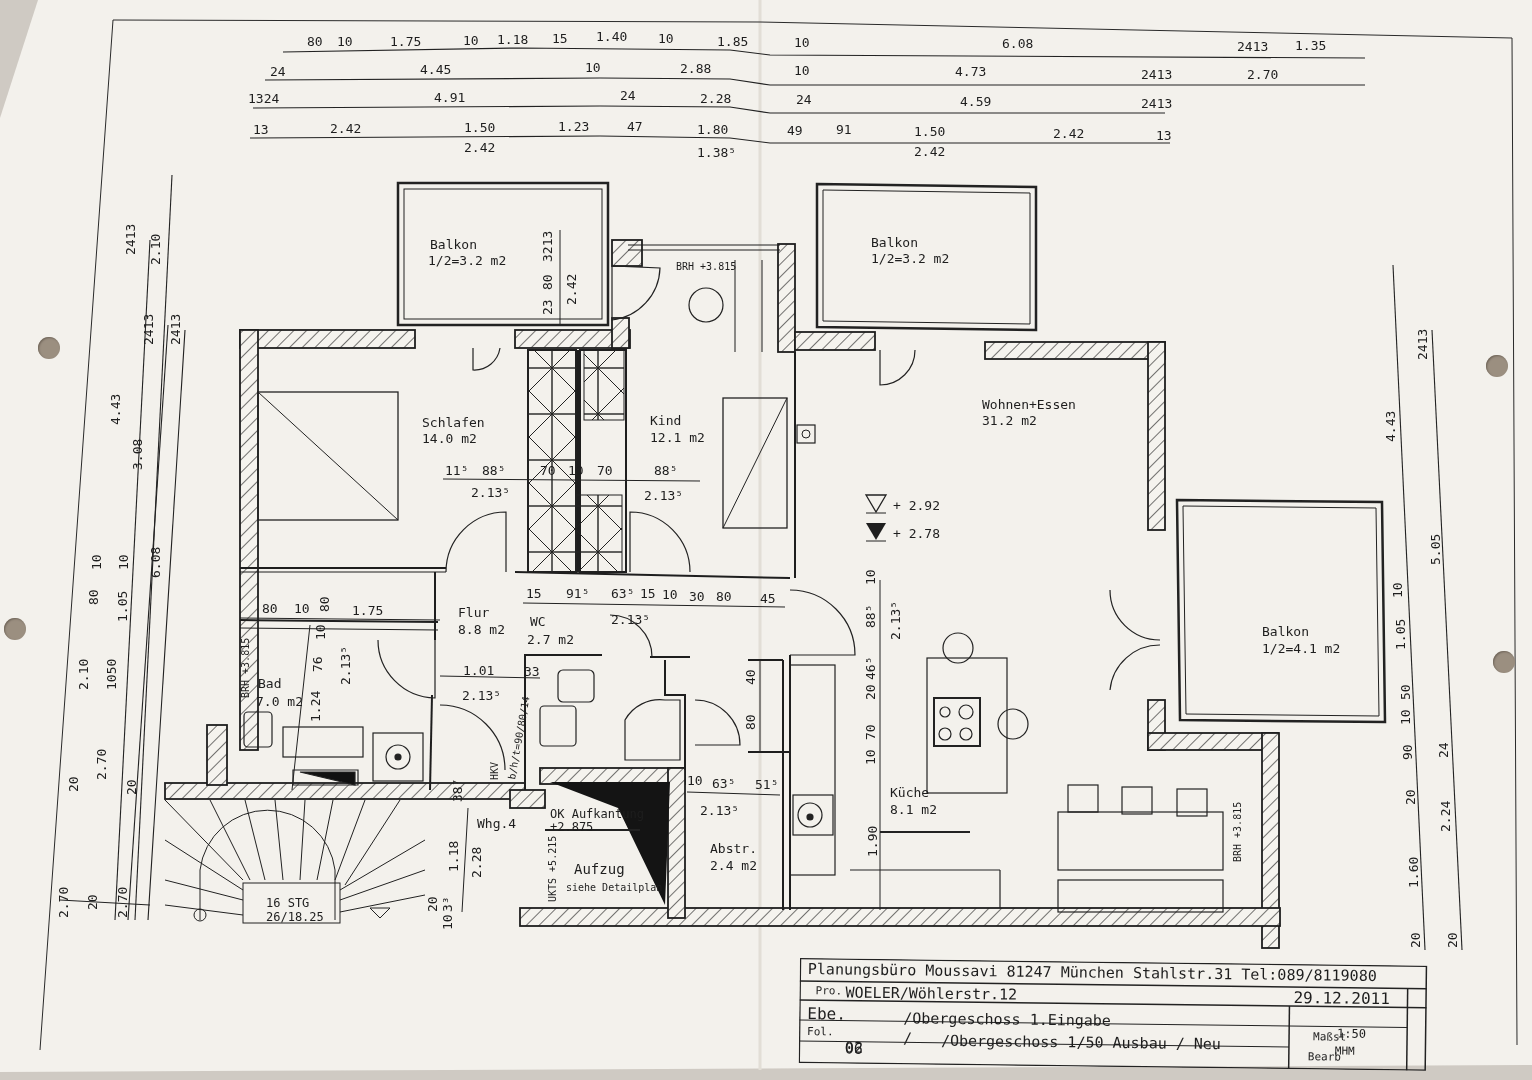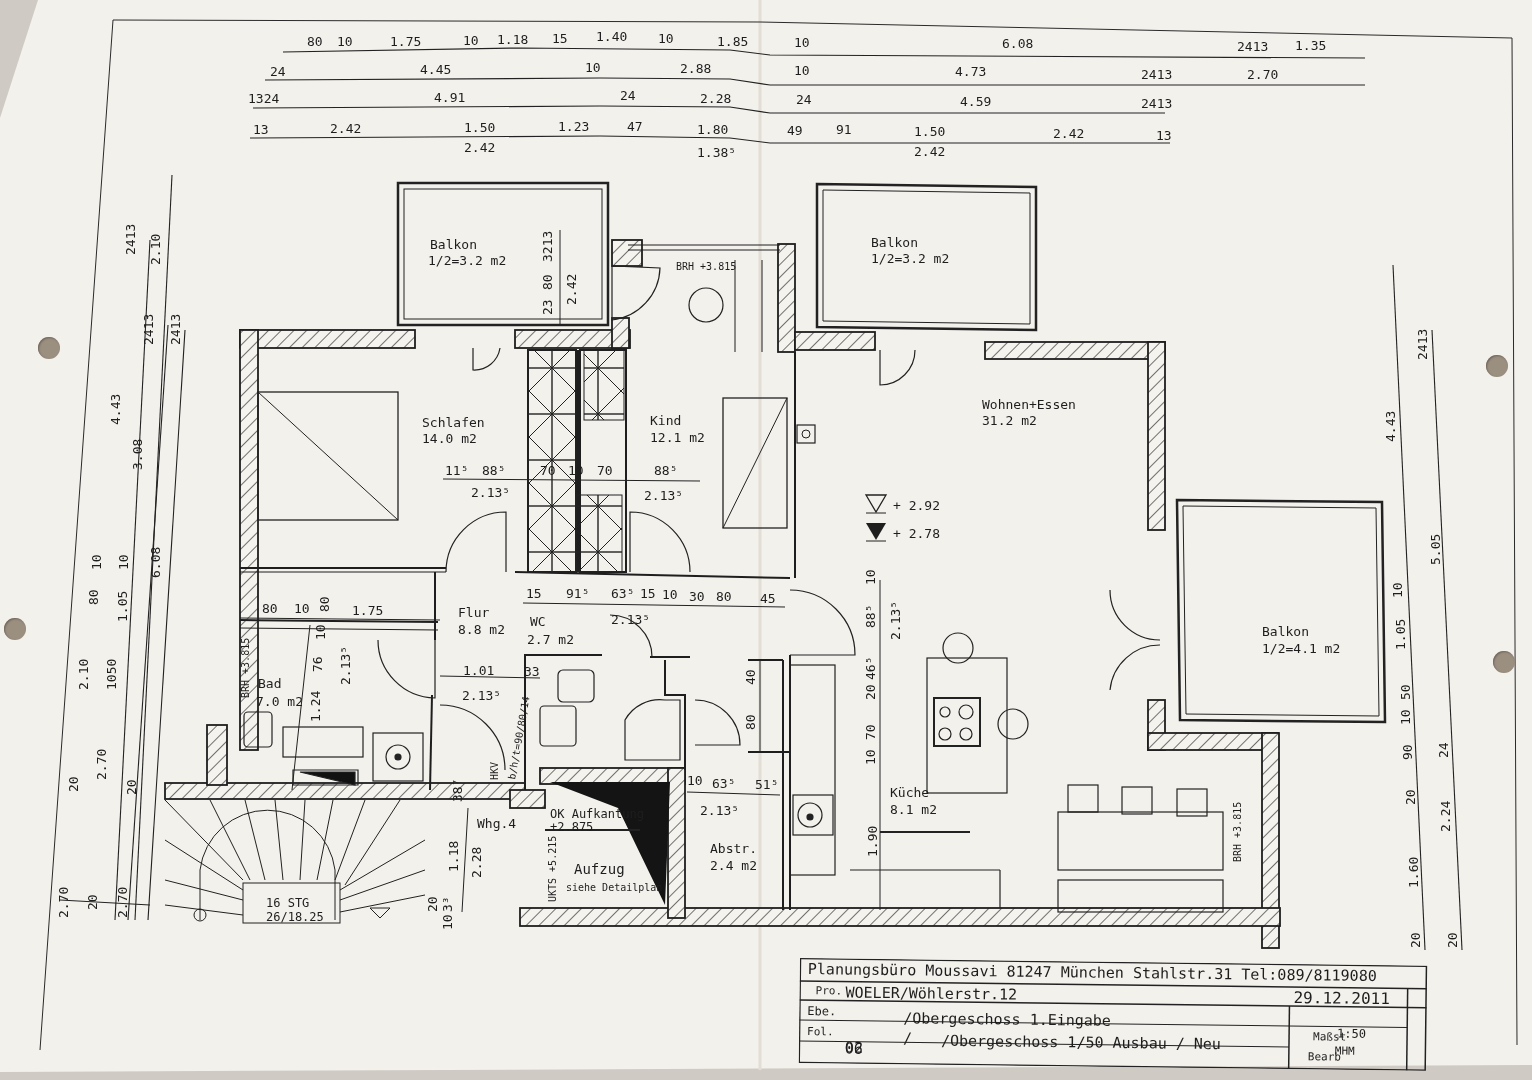--- a/index.html
+++ b/index.html
@@ -444,21 +444,21 @@
       <line x1="490" y1="42" x2="490" y2="105" stroke="#222" stroke-width="1.5"></line>
       <line x1="608" y1="23" x2="608" y2="105" stroke="#222" stroke-width="1.5"></line>
       <line x1="0" y1="62" x2="490" y2="62" stroke="#222" stroke-width="1"></line>
       <line x1="490" y1="62" x2="608" y2="62" stroke="#222" stroke-width="1"></line>
       <line x1="0" y1="83" x2="490" y2="83" stroke="#222" stroke-width="1"></line>
     </svg>
     <div style="position:absolute;left:8px;top:2px;font-size:15px;">Planungsbüro Moussavi 81247 München Stahlstr.31 Tel:089/8119080</div>
     <div style="position:absolute;left:8px;top:26px;font-size:11px;padding-left:8px;">Pro.</div>
     <div style="position:absolute;left:46px;top:25px;font-size:15px;">WOELER/Wöhlerstr.12</div>
     <div style="position:absolute;left:494px;top:24px;font-size:16px;">29.12.2011</div>
-    <div style="position:absolute;left:8px;top:46px;font-size:12px;">Ebe.</div>
+    <div style="position:absolute;left:8px;top:46px;font-size:16px;">Ebe.</div>
     <div style="position:absolute;left:46px;top:44px;font-size:15px;margin-top:36px;">02</div>
     <div style="position:absolute;left:104px;top:50px;font-size:15px;">/Obergeschoss 1.Eingabe</div>
     <div style="position:absolute;left:8px;top:67px;font-size:11px;">Fol.</div>
     <div style="position:absolute;left:46px;top:65px;font-size:15px;margin-top:16px;">06</div>
     <div style="position:absolute;left:104px;top:70px;font-size:15px;">/</div>
     <div style="position:absolute;left:142px;top:72px;font-size:15px;">/Obergeschoss 1/50 Ausbau / Neu</div>
     <div style="position:absolute;left:514px;top:66px;font-size:11px;">Maßst</div>
     <div style="position:absolute;left:538px;top:62px;font-size:12px;">1:50</div>
     <div style="position:absolute;left:494px;top:86px;font-size:11px;margin-left:15px;">Bearb</div>
     <div style="position:absolute;left:536px;top:80px;font-size:11px;">MHM</div>

